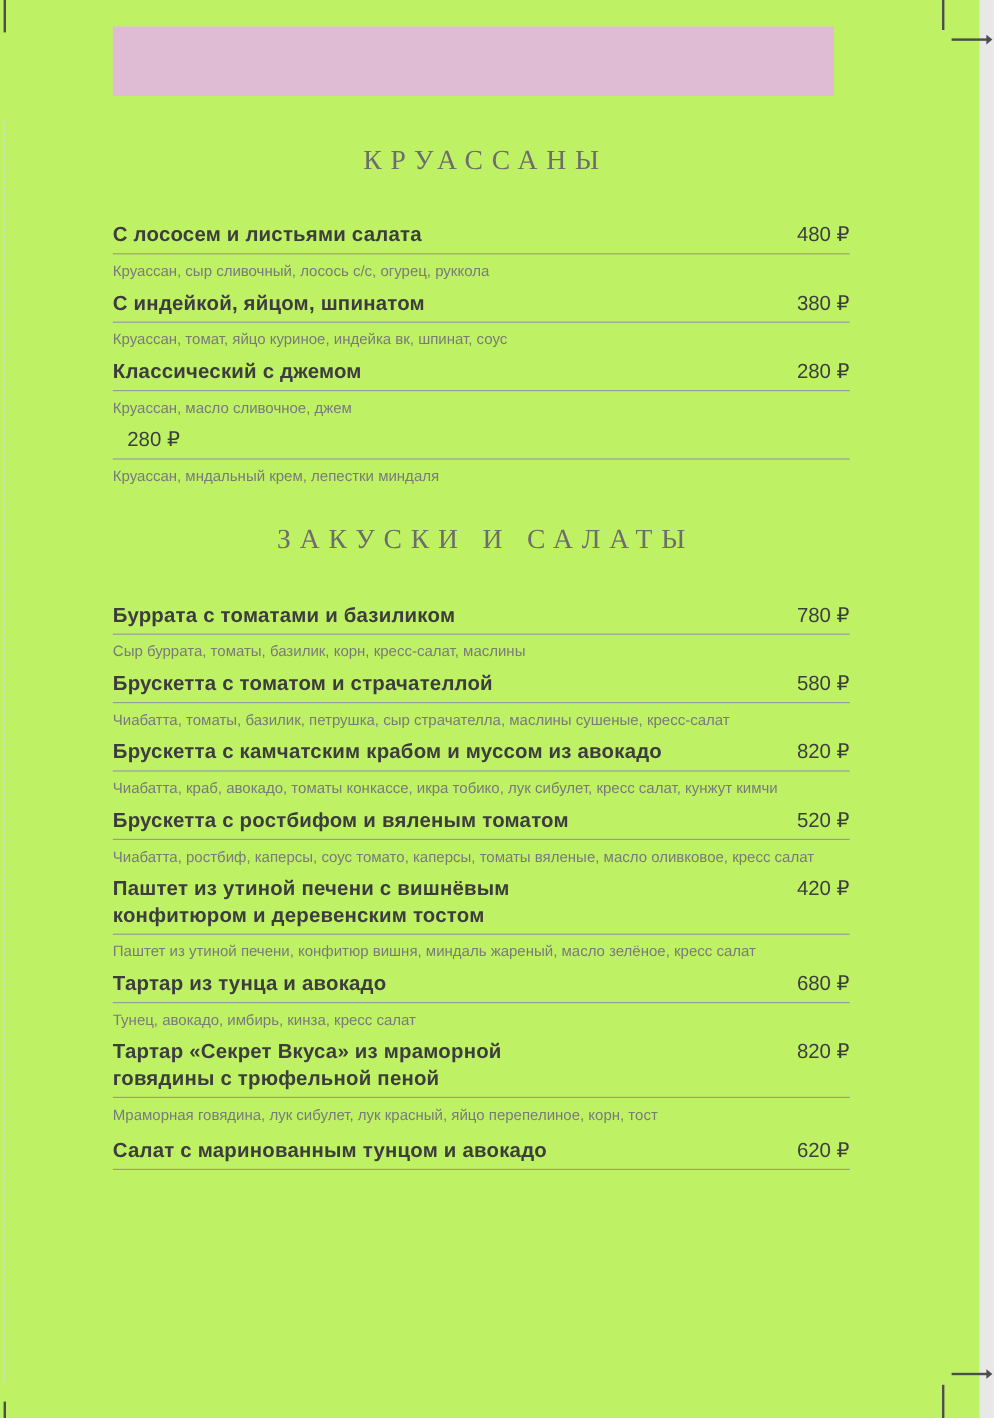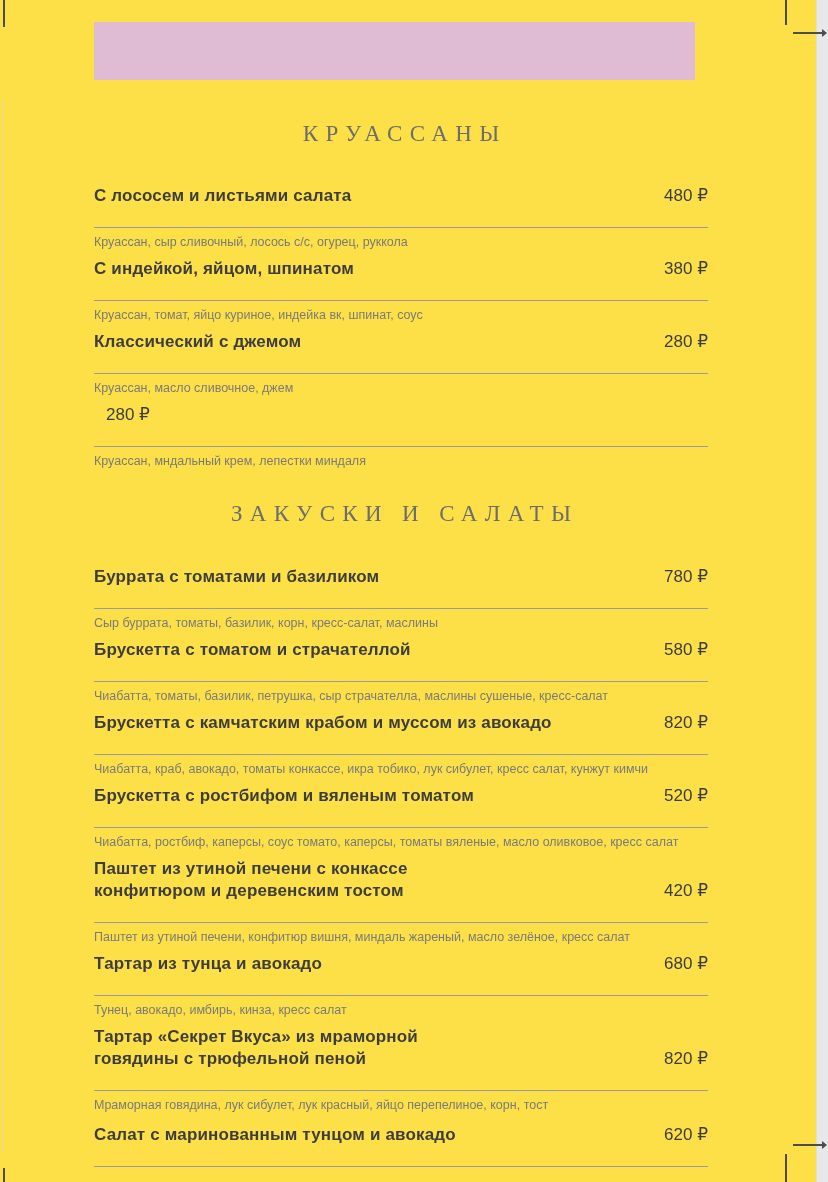--- a/index.html
+++ b/index.html
@@ -1,19 +1,19 @@
 <!DOCTYPE html>
 <html><head>
 <meta charset="utf-8">
 <style>
   html,body{margin:0;padding:0;background:#ffffff;}
   .screen{
     position:relative;
     width:828px;height:1182px;
-    background:#fde047;
+    background:#bef264;
     font-family:"Liberation Sans","DejaVu Sans",sans-serif;
     overflow:hidden;
   }
   
   .gray-strip{
     position:absolute;top:0;right:0;width:11px;height:1182px;
     background:#e8e8e8;border-left:1px solid #dedede;
   }
   
   .mark{position:absolute;background:#4d4d4d;}
@@ -44,22 +44,22 @@
     font-family:"Liberation Serif","DejaVu Serif",serif;
     font-weight:400;font-size:23px;color:#6d6d6d;
     letter-spacing:0.32em;text-indent:0.32em;
     line-height:28px;
   }
   .st-first{margin:10px 0 37px 0;}
   .st-second{margin:30px 0 38px 0;}
   .menu-item{margin-bottom:7px;}
   .menu-item.gap-top{margin-top:10px;}
   .item-row{
-    display:flex;justify-content:space-between;align-items:flex-end;
-    border-bottom:1px solid #9b9b9b;padding-bottom:20px;
+    display:flex;justify-content:space-between;
+    border-bottom:1px solid #9b9b9b;padding-bottom:4px;
   }
   .item-name{
     font-weight:bold;font-size:17px;line-height:22px;color:#3d3d3d;
     white-space:pre-line;max-width:500px;
     letter-spacing:0.01em;
   }
   .item-price{
     font-weight:normal;font-size:17px;line-height:22px;color:#3d3d3d;
     white-space:nowrap;padding-left:12px;
   }
@@ -152,21 +152,21 @@
     <div class="menu-item">
       <div class="item-row">
         <span class="item-name">Брускетта с ростбифом и вяленым томатом</span>
         <span class="item-price">520 ₽</span>
       </div>
       <p class="item-desc">Чиабатта, ростбиф, каперсы, соус томато, каперсы, томаты вяленые, масло оливковое, кресс салат</p>
     </div>
 
     <div class="menu-item">
       <div class="item-row">
-        <span class="item-name">Паштет из утиной печени с конкассе
+        <span class="item-name">Паштет из утиной печени с вишнёвым
 конфитюром и деревенским тостом</span>
         <span class="item-price">420 ₽</span>
       </div>
       <p class="item-desc">Паштет из утиной печени, конфитюр вишня, миндаль жареный, масло зелёное, кресс салат</p>
     </div>
 
     <div class="menu-item">
       <div class="item-row">
         <span class="item-name">Тартар из тунца и авокадо</span>
         <span class="item-price">680 ₽</span>

